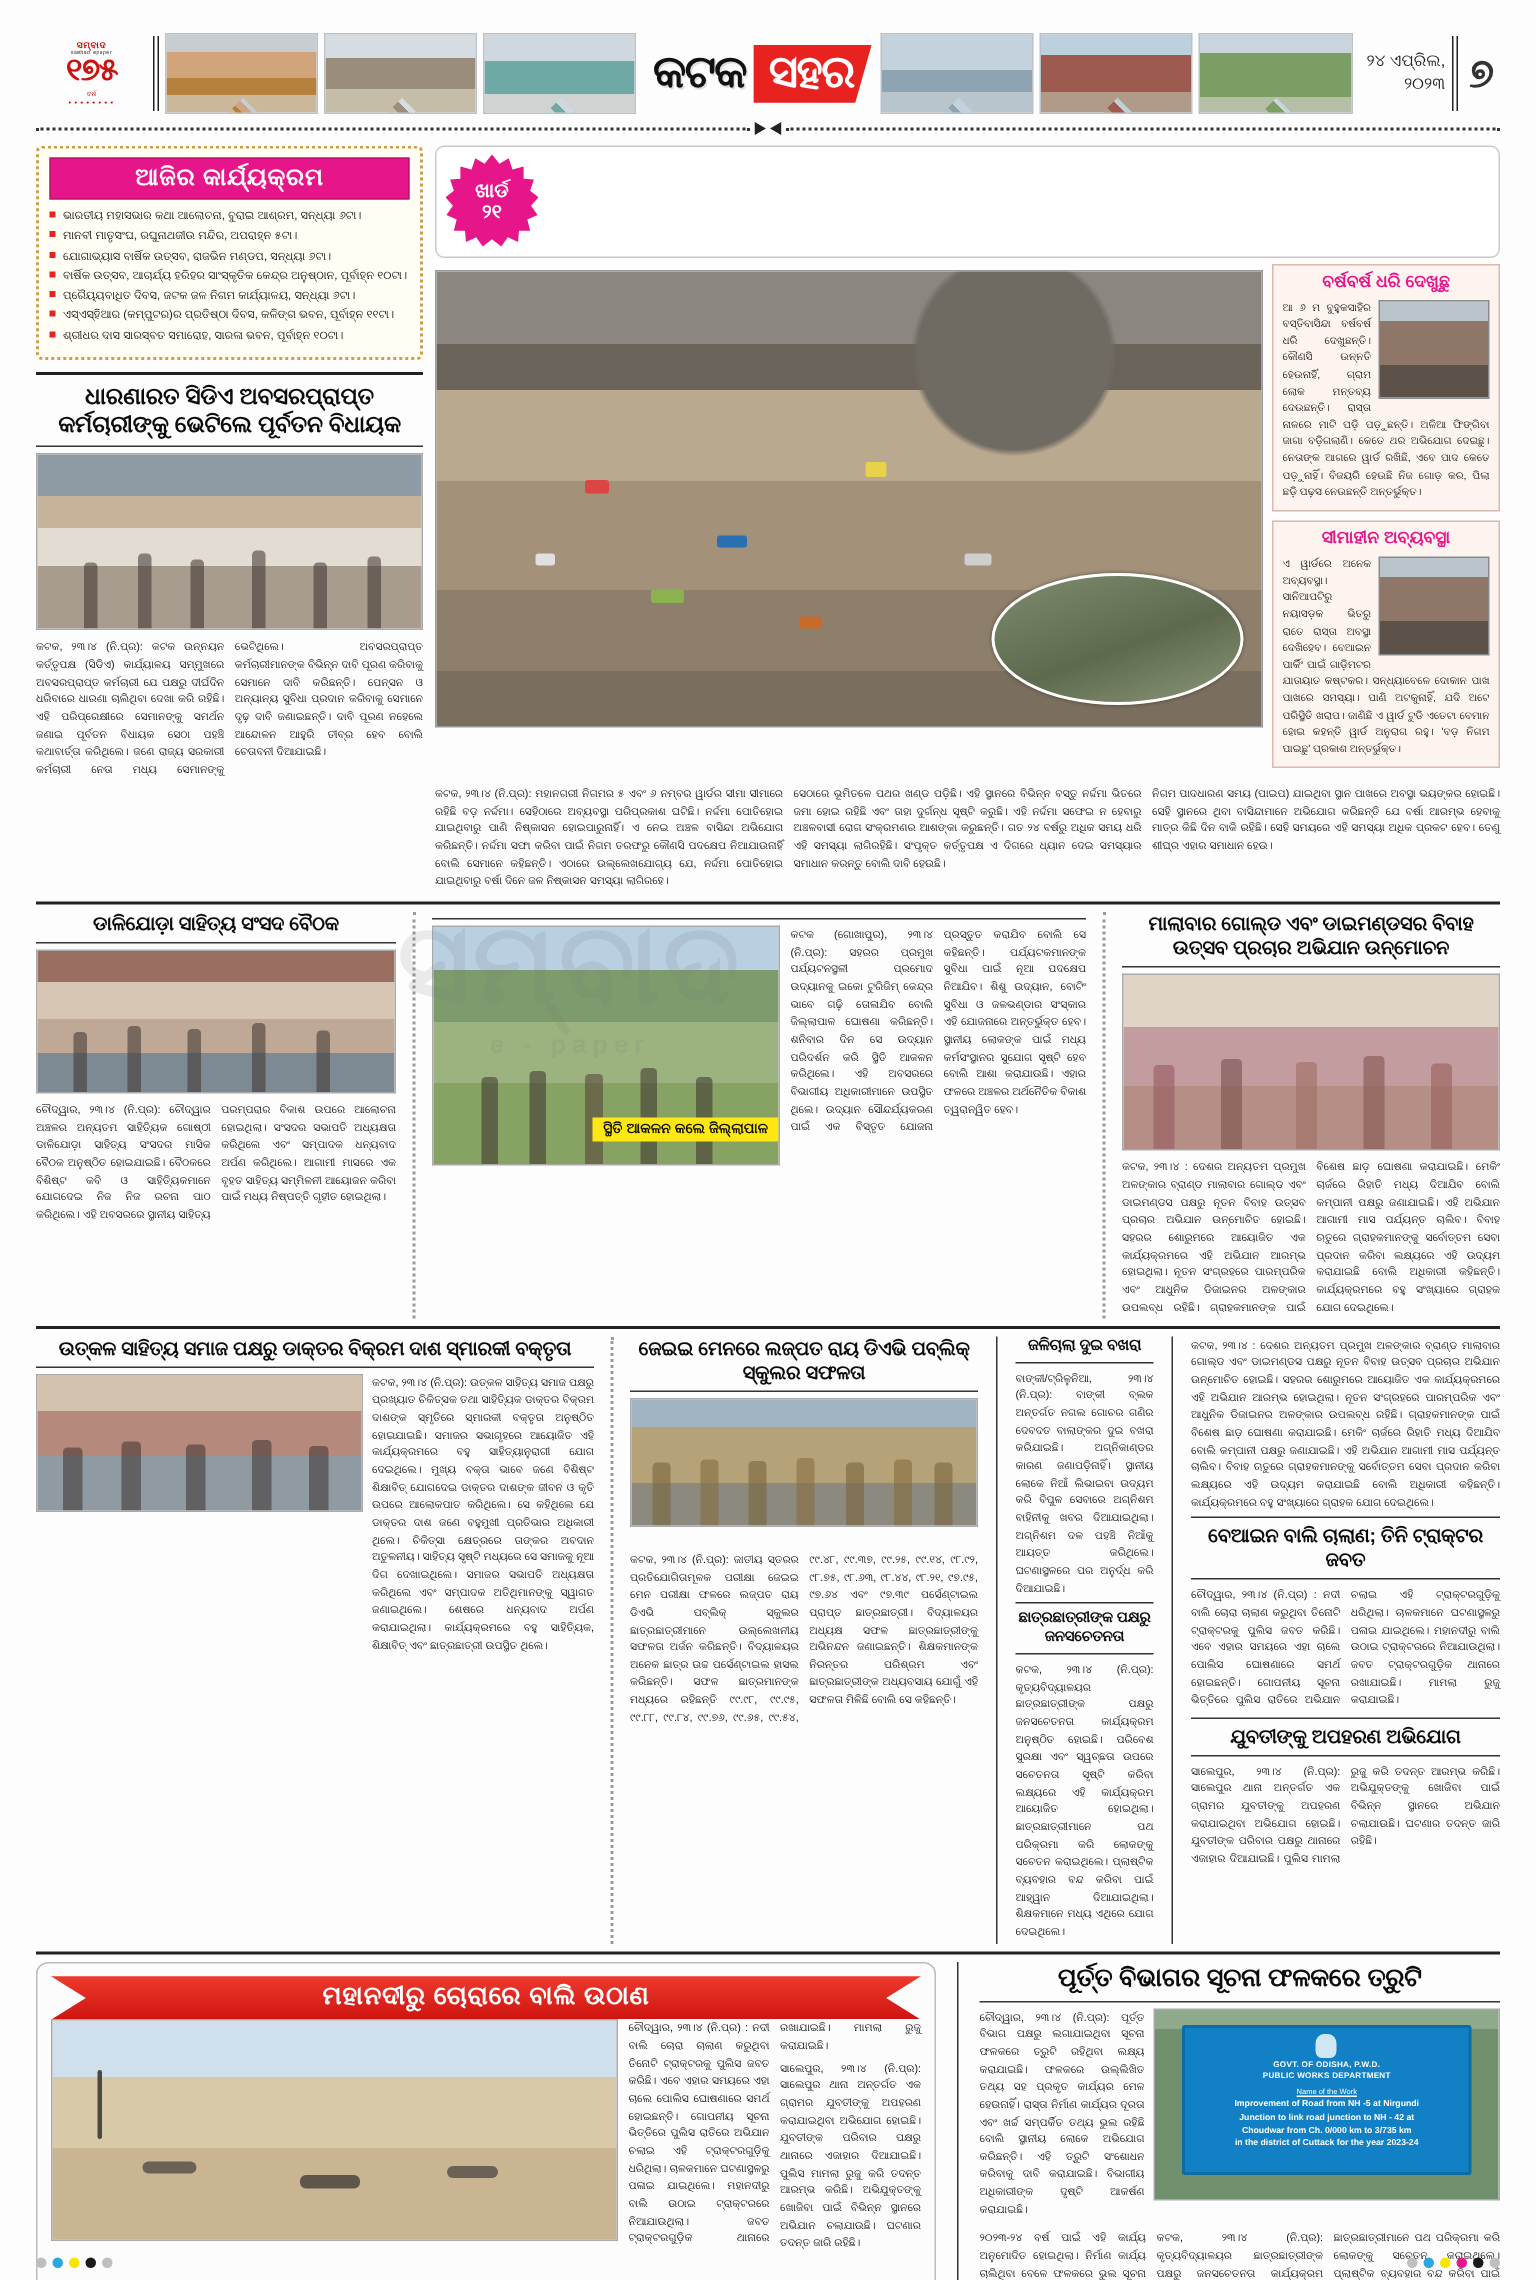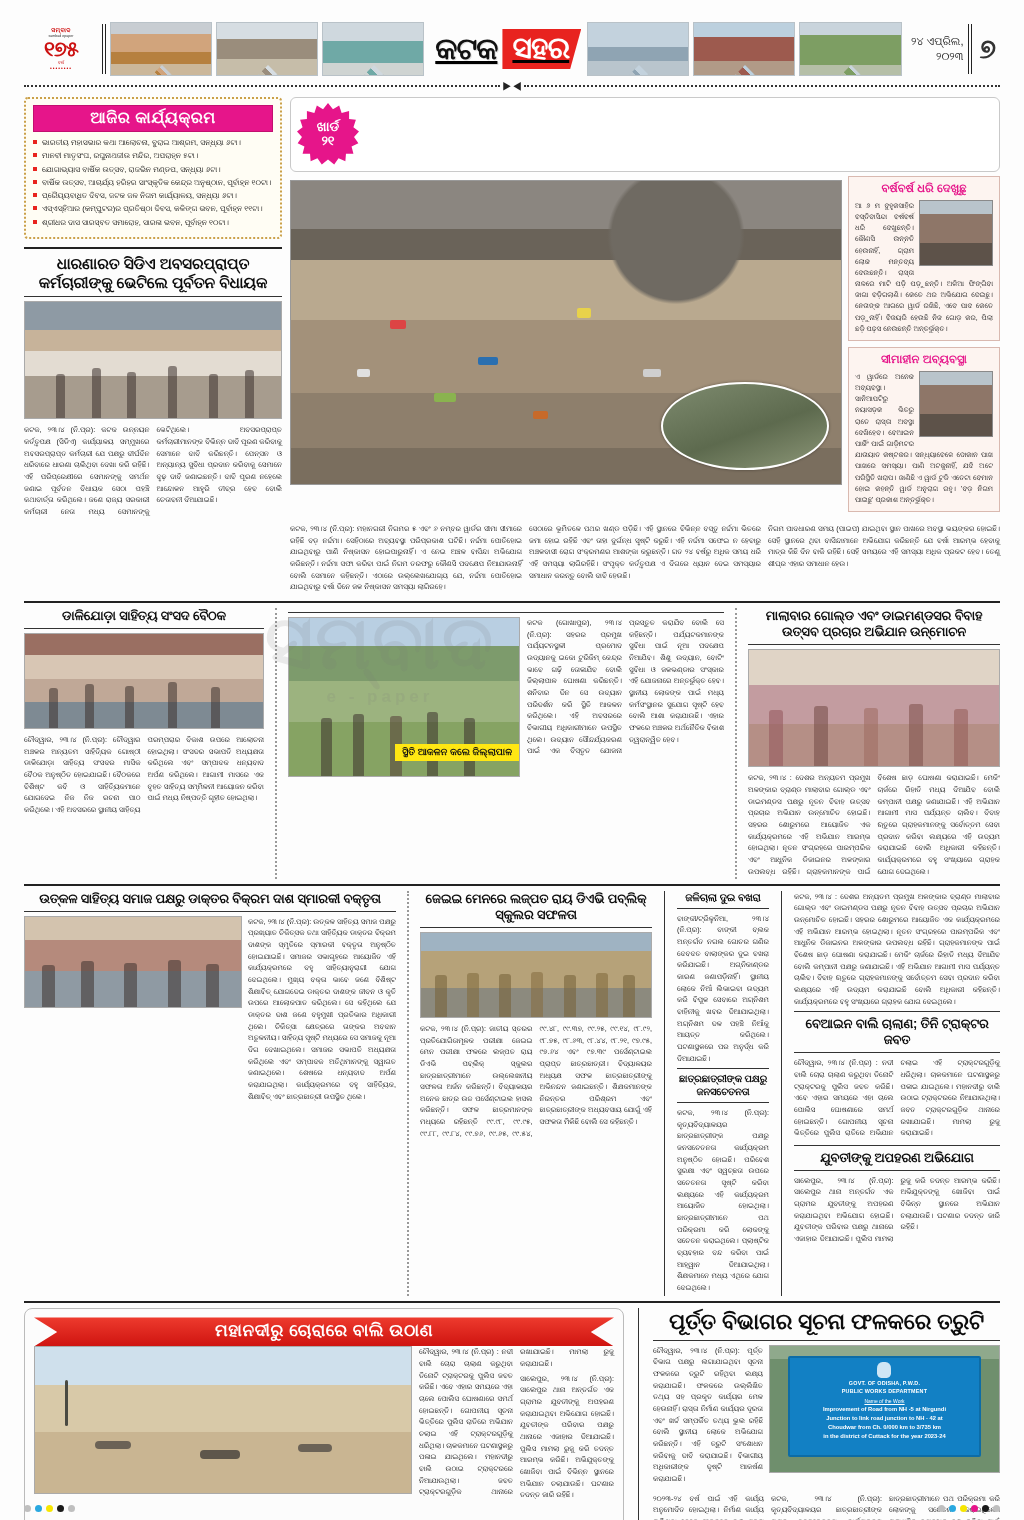--- a/index.html
+++ b/index.html
@@ -28,20 +28,21 @@
     align-items: center;
     justify-content: space-between;
     height: 62px;
     gap: 4px;
   }
   .logo-block {
     width: 74px; height: 56px;
     display: flex; flex-direction: column;
     align-items: center; justify-content: center;
     border: 0;
+    font-family: Liberation Mono, monospace;
   }
   .logo-top { font-size: 6px; color: #c00; letter-spacing: .4px; font-weight: bold; }
   .logo-sub { font-size: 3.6px; color: #333; }
   .logo-main {
     font-size: 21px; font-weight: bold; color: #cc1111;
     line-height: 1; letter-spacing: -1px;
   }
   .logo-bottom { font-size: 4.4px; color: #c00; margin-top: 1px; }
   .logo-dots { font-size: 5px; color: #c00; letter-spacing: 1px; }
 
@@ -68,21 +69,21 @@
   }
   .t-temple { background: linear-gradient(180deg,#c8cdd2 0 22%,#d1a47c 22% 56%,#b6803f 56% 78%,#cbb79a 78%); }
   .t-gate   { background: linear-gradient(180deg,#d6dde2 0 30%,#9a8d7c 30% 70%,#c6bda9 70%); }
   .t-bldg   { background: linear-gradient(180deg,#cfd8de 0 34%,#6fa9a6 34% 76%,#cfd4d2 76%); }
   .t-boat   { background: linear-gradient(180deg,#c3d2dd 0 46%,#8fa4b3 46% 74%,#b9c5cd 74%); }
   .t-palm   { background: linear-gradient(180deg,#bcd0de 0 26%,#9d5a4e 26% 74%,#b19a87 74%); }
   .t-stad   { background: linear-gradient(180deg,#c9d4dc 0 24%,#7d9e63 24% 80%,#b5bfa7 80%); }
 
   .title-wrap {
     display: flex; align-items: center; gap: 0;
-    flex: 0 0 auto; padding: 0 2px; text-decoration: underline;
+    flex: 0 0 auto; padding: 0 2px;
   }
   .title-black {
     font-size: 30px; font-weight: bold; color: #111;
     letter-spacing: -1px; padding: 0 5px;
     text-shadow: 1px 1px 0 #ddd;
   }
   .title-red {
     font-size: 30px; font-weight: bold; color: #fff;
     background: #e8231f; padding: 2px 12px 3px 10px;
     clip-path: polygon(0 0, 100% 0, 86% 100%, 0 100%);
@@ -534,21 +535,21 @@
       <div class="hr-thin"></div>
       <div class="photo ph-dav">
         <div class="photo-figure" style="left:6%;height:42px;width:12px;background:rgba(120,100,60,.6)"></div>
         <div class="photo-figure" style="left:20%;height:44px;width:12px;background:rgba(130,108,64,.6)"></div>
         <div class="photo-figure" style="left:34%;height:43px;width:12px;background:rgba(120,100,60,.6)"></div>
         <div class="photo-figure" style="left:48%;height:45px;width:12px;background:rgba(135,110,66,.6)"></div>
         <div class="photo-figure" style="left:62%;height:42px;width:12px;background:rgba(120,100,60,.6)"></div>
         <div class="photo-figure" style="left:76%;height:44px;width:12px;background:rgba(130,106,62,.6)"></div>
         <div class="photo-figure" style="left:88%;height:42px;width:12px;background:rgba(120,100,60,.6)"></div>
       </div>
-      <div class="body-cols c2" style="margin-top:5px">
+      <div class="body-cols c2" style="margin-top:16px">
         <p class="btxt">କଟକ, ୨୩।୪ (ନି.ପ୍ର): ଜାତୀୟ ସ୍ତରର ପ୍ରତିଯୋଗିତାମୂଳକ ପରୀକ୍ଷା ଜେଇଇ ମେନ ପରୀକ୍ଷା ଫଳରେ ଲଜ୍ପତ ରାୟ ଡିଏଭି ପବ୍ଲିକ୍ ସ୍କୁଲର ଛାତ୍ରଛାତ୍ରୀମାନେ ଉଲ୍ଲେଖନୀୟ ସଫଳତା ଅର୍ଜନ କରିଛନ୍ତି। ବିଦ୍ୟାଳୟର ଅନେକ ଛାତ୍ର ଉଚ୍ଚ ପର୍ସେଣ୍ଟାଇଲ ହାସଲ କରିଛନ୍ତି। ସଫଳ ଛାତ୍ରମାନଙ୍କ ମଧ୍ୟରେ ରହିଛନ୍ତି ୯୯.୯୮, ୯୯.୯୫, ୯୯.୮୮, ୯୯.୮୪, ୯୯.୭୬, ୯୯.୬୫, ୯୯.୫୪, ୯୯.୪୮, ୯୯.୩୭, ୯୯.୨୫, ୯୯.୧୪, ୯୮.୯୨, ୯୮.୭୫, ୯୮.୬୩, ୯୮.୪୪, ୯୮.୨୧, ୯୭.୯୫, ୯୭.୬୪ ଏବଂ ୯୭.୩୯ ପର୍ସେଣ୍ଟାଇଲ ପ୍ରାପ୍ତ ଛାତ୍ରଛାତ୍ରୀ। ବିଦ୍ୟାଳୟର ଅଧ୍ୟକ୍ଷ ସଫଳ ଛାତ୍ରଛାତ୍ରୀଙ୍କୁ ଅଭିନନ୍ଦନ ଜଣାଇଛନ୍ତି। ଶିକ୍ଷକମାନଙ୍କ ନିରନ୍ତର ପରିଶ୍ରମ ଏବଂ ଛାତ୍ରଛାତ୍ରୀଙ୍କ ଅଧ୍ୟବସାୟ ଯୋଗୁଁ ଏହି ସଫଳତା ମିଳିଛି ବୋଲି ସେ କହିଛନ୍ତି।</p>
       </div>
     </div>
 
     <div class="vline"></div>
 
     <div style="width:92px;flex:0 0 92px">
       <div class="hl hl-sm" style="font-size:10.5px">ଜଳିଚାଲା ଦୁଇ ବଖରା</div>
       <div class="hr-thin"></div>
       <p class="btxt">ବାଙ୍କୀ/ଟ୍ରିଳୁନିଆ, ୨୩।୪ (ନି.ପ୍ର): ବାଙ୍କୀ ବ୍ଲକ ଅନ୍ତର୍ଗତ ନଗଲ ଗୋଚର ଗଣିର ଦେବଦତ ବାଲାଙ୍କର ଦୁଇ ବଖରା କରିଯାଇଛି। ଅଗ୍ନିକାଣ୍ଡର କାରଣ ଜଣାପଡ଼ିନାହିଁ। ସ୍ଥାନୀୟ ଲୋକେ ନିଆଁ ଲିଭାଇବା ଉଦ୍ୟମ କରି ବିପୁଳ ସେବାରେ ଅଗ୍ନିଶମ ବାହିନୀକୁ ଖବର ଦିଆଯାଇଥିଲା। ଅଗ୍ନିଶମ ଦଳ ପହଞ୍ଚି ନିଆଁକୁ ଆୟତ୍ତ କରିଥିଲେ। ଘଟଣାସ୍ଥଳରେ ପର ଅନୁର୍ଦ୍ଧ କରି ଦିଆଯାଇଛି।</p>
@@ -596,21 +597,21 @@
         <div class="body-cols c2" style="flex:1 1 auto">
           <p class="btxt">ଚୌଦ୍ୱାର, ୨୩।୪ (ନି.ପ୍ର) : ନଦୀ ବାଲି ଚୋରା ଚାଲାଣ କରୁଥିବା ତିନୋଟି ଟ୍ରାକ୍ଟରକୁ ପୁଲିସ ଜବତ କରିଛି। ଏବେ ଏହାର ସମୟରେ ଏହା ଚାଲେ ପୋଲିସ ଘୋଷଣାରେ ସମର୍ଥ ହୋଇଛନ୍ତି। ଗୋପନୀୟ ସୂଚନା ଭିତ୍ତିରେ ପୁଲିସ ରାତିରେ ଅଭିଯାନ ଚଲାଇ ଏହି ଟ୍ରାକ୍ଟରଗୁଡ଼ିକୁ ଧରିଥିଲା। ଚାଳକମାନେ ଘଟଣାସ୍ଥଳରୁ ପଳାଇ ଯାଇଥିଲେ। ମହାନଦୀରୁ ବାଲି ଉଠାଇ ଟ୍ରାକ୍ଟରରେ ନିଆଯାଉଥିଲା। ଜବତ ଟ୍ରାକ୍ଟରଗୁଡ଼ିକ ଥାନାରେ ରଖାଯାଇଛି। ମାମଲା ରୁଜୁ କରାଯାଇଛି।</p>
           <p class="btxt">ସାଲେପୁର, ୨୩।୪ (ନି.ପ୍ର): ସାଲେପୁର ଥାନା ଅନ୍ତର୍ଗତ ଏକ ଗ୍ରାମର ଯୁବତୀଙ୍କୁ ଅପହରଣ କରାଯାଇଥିବା ଅଭିଯୋଗ ହୋଇଛି। ଯୁବତୀଙ୍କ ପରିବାର ପକ୍ଷରୁ ଥାନାରେ ଏଜାହାର ଦିଆଯାଇଛି। ପୁଲିସ ମାମଲା ରୁଜୁ କରି ତଦନ୍ତ ଆରମ୍ଭ କରିଛି। ଅଭିଯୁକ୍ତଙ୍କୁ ଖୋଜିବା ପାଇଁ ବିଭିନ୍ନ ସ୍ଥାନରେ ଅଭିଯାନ ଚଲାଯାଉଛି। ଘଟଣାର ତଦନ୍ତ ଜାରି ରହିଛି।</p>
         </div>
       </div>
     </div>
 
     <div class="vline"></div>
 
     <div style="flex:1 1 auto">
-      <div class="hl hl-lg" style="font-size:22px">ପୂର୍ତ୍ତ ବିଭାଗର ସୂଚନା ଫଳକରେ ତ୍ରୁଟି</div>
+      <div class="hl hl-lg" style="font-size:17px">ପୂର୍ତ୍ତ ବିଭାଗର ସୂଚନା ଫଳକରେ ତ୍ରୁଟି</div>
       <div class="hr-thin"></div>
 
       <div style="display:flex;gap:6px;margin-top:3px">
         <div style="width:110px;flex:0 0 110px">
           <p class="btxt">ଚୌଦ୍ୱାର, ୨୩।୪ (ନି.ପ୍ର): ପୂର୍ତ୍ତ ବିଭାଗ ପକ୍ଷରୁ ଲଗାଯାଇଥିବା ସୂଚନା ଫଳକରେ ତ୍ରୁଟି ରହିଥିବା ଲକ୍ଷ୍ୟ କରାଯାଇଛି। ଫଳକରେ ଉଲ୍ଲିଖିତ ତଥ୍ୟ ସହ ପ୍ରକୃତ କାର୍ଯ୍ୟର ମେଳ ହେଉନାହିଁ। ରାସ୍ତା ନିର୍ମାଣ କାର୍ଯ୍ୟର ଦୂରତା ଏବଂ ଖର୍ଚ୍ଚ ସମ୍ପର୍କିତ ତଥ୍ୟ ଭୁଲ ରହିଛି ବୋଲି ସ୍ଥାନୀୟ ଲୋକେ ଅଭିଯୋଗ କରିଛନ୍ତି। ଏହି ତ୍ରୁଟି ସଂଶୋଧନ କରିବାକୁ ଦାବି କରାଯାଇଛି। ବିଭାଗୀୟ ଅଧିକାରୀଙ୍କ ଦୃଷ୍ଟି ଆକର୍ଷଣ କରାଯାଇଛି।</p>
         </div>
         <div style="flex:1 1 auto">
           <div class="photo ph-sign">
             <div class="signboard">
               <div class="sb-emblem"></div>

